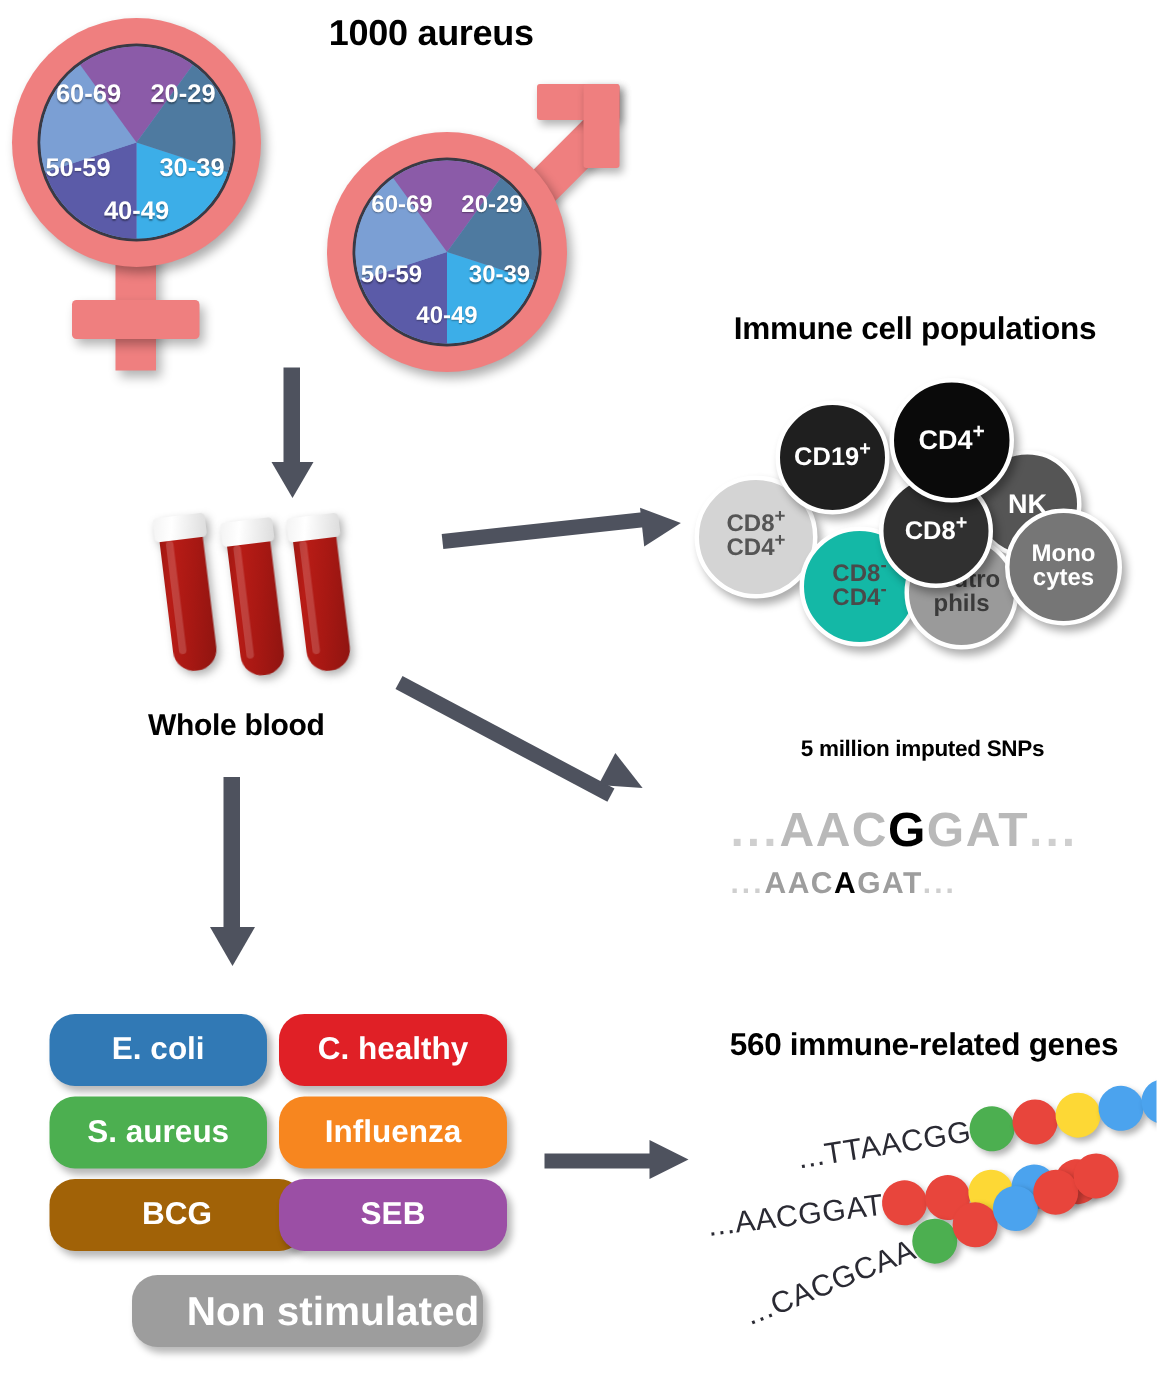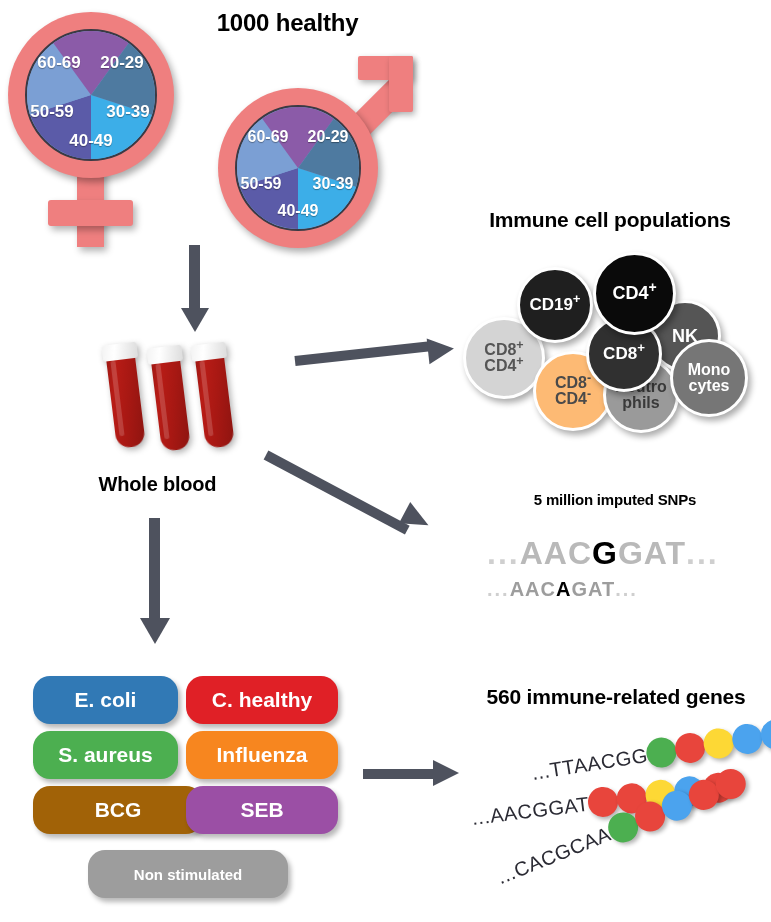--- a/index.html
+++ b/index.html
@@ -106,21 +106,21 @@
   }
   .bead{
     width:30px;height:30px;border-radius:50%;margin-left:-1px;
     box-shadow:2px 3px 4px rgba(0,0,0,.3);
   }
 </style>
 </head>
 <body>
 
 <div class="ttl abs" style="left:175px;top:10px;width:225px;font-size:24px;">
-  <div>1000 healthy</div>
+  <div>1000 aureus</div>
 </div>
 
 <div class="sym" style="left:8px;top:12px;width:180px;height:235px;">
 
   <div class="stem" style="left:69px;top:150px;width:27px;height:85px;"></div>
 
   <div class="stem" style="left:40px;top:188px;width:85px;height:26px;border-radius:3px;"></div>
 
   <div class="ring" style="left:0px;top:0px;width:166px;height:166px;"></div>
 
@@ -212,21 +212,21 @@
   </div>
 
   <div class="cell" style="left:62px;top:24px;width:76px;height:76px;background:#1f1f1f;color:#ffffff;font-size:17px;z-index:4;">
     <span>CD19<sup>+</sup></span>
   </div>
 
   <div class="cell" style="left:138px;top:9px;width:83px;height:83px;background:#0a0a0a;color:#ffffff;font-size:18px;z-index:6;">
     <span>CD4<sup>+</sup></span>
   </div>
 
-  <div class="cell" style="left:78px;top:108px;width:80px;height:80px;background:#fdba74;color:#4a4a4a;font-size:16px;z-index:3;">
+  <div class="cell" style="left:78px;top:108px;width:80px;height:80px;background:#14b8a6;color:#4a4a4a;font-size:16px;z-index:3;">
     <div>
       <div>CD8<sup>-</sup></div>
       <div>CD4<sup>-</sup></div>
     </div>
   </div>
 
   <div class="cell" style="left:131px;top:73px;width:76px;height:76px;background:#303030;color:#ffffff;font-size:17px;z-index:5;">
     <span>CD8<sup>+</sup></span>
   </div>
 
@@ -270,21 +270,21 @@
 </div>
 <div class="stim" style="left:186px;top:731px;width:152px;height:48px;background:#f7861f;font-size:21px;">
   <span>Influenza</span>
 </div>
 <div class="stim" style="left:33px;top:786px;width:170px;height:48px;background:#a16207;font-size:21px;">
   <span>BCG</span>
 </div>
 <div class="stim" style="left:186px;top:786px;width:152px;height:48px;background:#9b4fa5;font-size:21px;">
   <span>SEB</span>
 </div>
-<div class="stim" style="left:88px;top:850px;width:200px;height:48px;background:#9d9d9d;font-size:15px;">
+<div class="stim" style="left:88px;top:850px;width:200px;height:48px;background:#9d9d9d;font-size:27px;padding-left:34px;">
   <span>Non stimulated</span>
 </div>
 
 <div class="arw" style="left:363px;top:757px;width:105px;height:34px;">
   <div class="shaft" style="left:0;top:12px;width:72px;height:10px;"></div>
   <div class="head" style="left:70px;top:3px;border-top:13px solid transparent;border-bottom:13px solid transparent;border-left:26px solid #4e525e;"></div>
 </div>
 
 <div class="ttl abs" style="left:466px;top:685px;width:300px;font-size:21px;">
   <div>560 immune-related genes</div>

